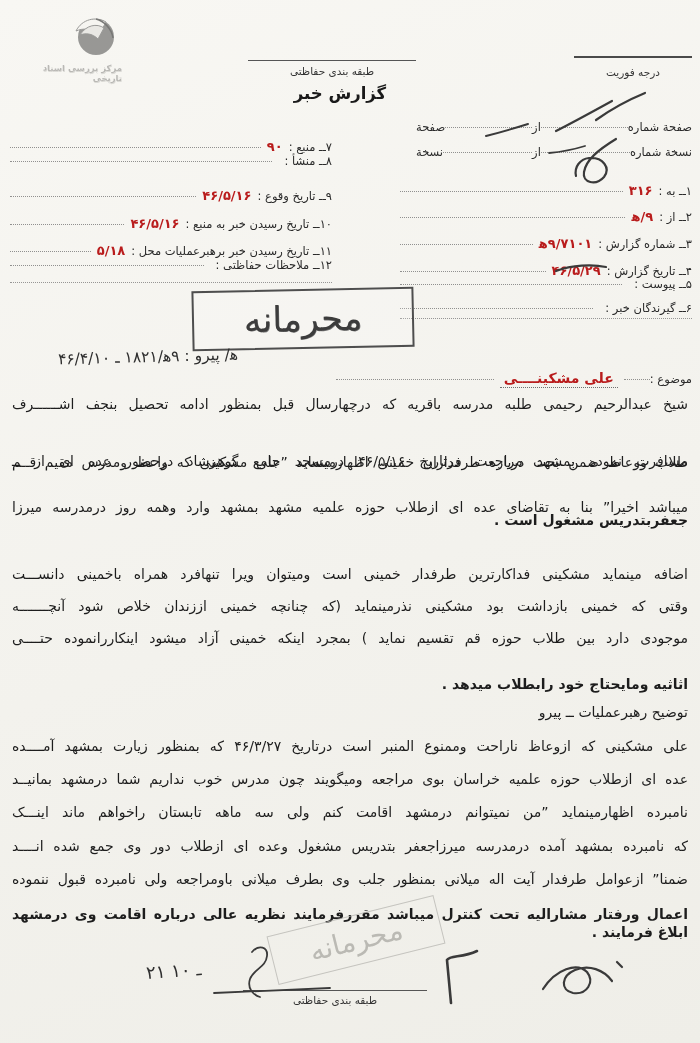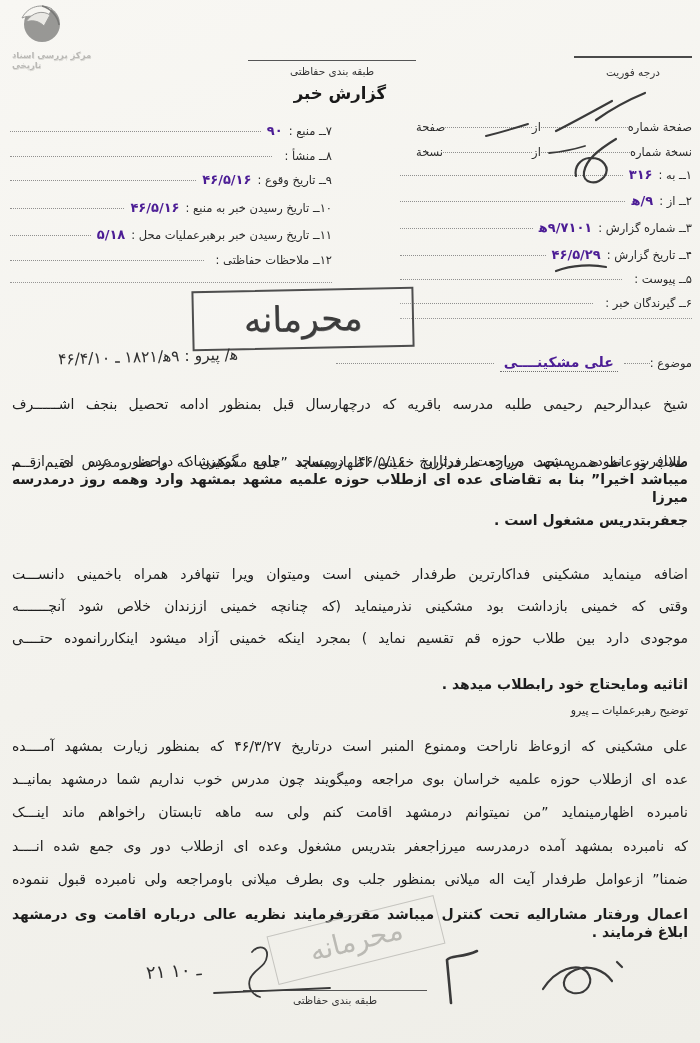--- a/index.html
+++ b/index.html
@@ -10,48 +10,48 @@
   }
   .abs{position:absolute;}
   
   .urgency{right:8px;top:56px;width:118px;border-top:2px solid #4a4a4a;
     text-align:center;font-size:10.5px;padding-top:8px;color:#333;direction:rtl;}
   .cls-top{left:248px;top:60px;width:168px;border-top:1.7px solid #555;
     text-align:center;font-size:10.5px;padding-top:4px;color:#333;direction:rtl;}
   .form-title{left:256px;top:84px;width:168px;text-align:center;font-weight:700;
     font-size:16.5px;color:#1a1a1a;direction:rtl;letter-spacing:.5px;}
   
-  .logo{left:12px;top:0;width:110px;text-align:left;}
+  .logo{left:12px;top:13px;width:110px;text-align:right;}
   .logo .cap{font-size:8.5px;font-weight:700;color:#b9b8b4;direction:rtl;
     text-shadow:0 0 1px #fff, .5px .5px 0 #d8d7d2;margin-top:-2px;}
   
   .frow{position:absolute;display:flex;align-items:baseline;direction:rtl;}
   .frow .lbl{white-space:nowrap;font-size:11.5px;color:#2a2a2a;}
-  .frow .val{font-weight:700;font-size:13px;margin:0 6px;white-space:nowrap;color:#4c1d95;}
+  .frow .val{font-weight:700;font-size:13px;margin:16px 6px;white-space:nowrap;color:#b91c1c;}
   .frow .leader{flex:1 1 auto;border-bottom:1.6px dotted #6f6f6f;opacity:.75;
     transform:translateY(-3px);min-width:8px;}
   .dotline{position:absolute;border-bottom:1.6px dotted #6f6f6f;opacity:.7;}
   
   .stamp{left:192px;top:289px;width:218px;height:56px;border:2.5px solid #4e4e4e;
     transform:rotate(-1.2deg);display:flex;align-items:center;justify-content:center;
     font-size:35px;color:#3c3c3c;direction:rtl;letter-spacing:3px;
     text-shadow:.6px .6px 0 #777;background:rgba(255,255,255,.15);}
   .stamp-faded{left:270px;top:915px;width:170px;height:48px;border:1.5px solid #b7b6b1;
     transform:rotate(-14deg);display:flex;align-items:center;justify-content:center;
     font-size:28px;color:#a9a8a2;direction:rtl;letter-spacing:2px;opacity:.75;}
   
   .subject{top:354px;right:8px;width:356px;}
   .subject .val{font-size:14px;border-bottom:1.4px dotted #6f6f6f;padding:0 4px 1px;}
   .annot{left:58px;top:348px;font-size:15.5px;color:#2e2e2e;direction:rtl;
     transform:rotate(-1.5deg);white-space:nowrap;font-weight:500;}
   
   .bline{position:absolute;right:12px;width:676px;direction:rtl;font-size:14px;
     color:#1d1d1d;text-align:justify;text-align-last:justify;line-height:1.25;}
   .bline.short{text-align-last:right;font-weight:bold;}
-  .ops-title{position:absolute;right:12px;top:704px;direction:rtl;font-size:11px;
+  .ops-title{position:absolute;right:12px;top:704px;direction:rtl;font-size:14px;
     color:#1d1d1d;font-weight:500;}
   
   .hand-num{left:146px;top:960px;font-size:18px;color:#2f2f2f;direction:ltr;
     transform:rotate(-4deg);letter-spacing:2px;}
   .cls-bottom{left:243px;top:990px;width:184px;border-top:1.7px solid #555;
     text-align:center;font-size:10.5px;padding-top:3px;color:#333;direction:rtl;}
   svg.overlay{position:absolute;left:0;top:0;pointer-events:none;}
 </style>
 </head>
 <body>
@@ -167,21 +167,21 @@
   <span class="lbl">موضوع :</span>
   <span class="leader" style="max-width:26px;"></span>
   <span class="val">علی مشکینــــی</span>
   <span class="leader"></span>
 </div>
 <div class="abs annot">ﻫ/ پیرو : ۹ﻫ/۱۸۲۱ ـ ۴۶/۴/۱۰</div>
 
 <div class="bline" style="top:396px;">شیخ عبدالرحیم رحیمی طلبه مدرسه باقریه که درچهارسال قبل بمنظور ادامه تحصیل بنجف اشــــــرف</div>
 <div class="bline" style="top:425px;margin-top:28px;">مسافرت نموده بمشهد مراجعت درتاریخ ۴۶/۵/۱۶ درمسجد جامع گوهرشاد درحضور عده ای از ــ</div>
 <div class="bline" style="top:454px;">طلاب ووعاظ ضمن بحث درباره طرفداران خمینی اظهارمینماید ”علی مشکینی که واعظ ومدرس مقیم قــم</div>
-<div class="bline" style="top:471px;font-weight:bold;">میباشد اخیرا” بنا به تقاضای عده ای ازطلاب حوزه علمیه مشهد بمشهد وارد وهمه روز درمدرسه میرزا</div>
+<div class="bline" style="top:499px;">میباشد اخیرا” بنا به تقاضای عده ای ازطلاب حوزه علمیه مشهد بمشهد وارد وهمه روز درمدرسه میرزا</div>
 <div class="bline short" style="top:512px;">جعفربتدریس مشغول است .</div>
 
 <div class="bline" style="top:566px;">اضافه مینماید مشکینی فداکارترین طرفدار خمینی است ومیتوان ویرا تنهافرد همراه باخمینی دانســـت</div>
 <div class="bline" style="top:598px;">وقتی که خمینی بازداشت بود مشکینی نذرمینماید (که چنانچه خمینی اززندان خلاص شود آنچـــــــه</div>
 <div class="bline" style="top:630px;">موجودی دارد بین طلاب حوزه قم تقسیم نماید ) بمجرد اینکه خمینی آزاد میشود اینکاررانموده حتــــی</div>
 <div class="bline short" style="top:676px;">اثاثیه ومایحتاج خود رابطلاب میدهد .</div>
 
 <div class="ops-title">توضیح رهبرعملیات ــ پیرو</div>
 <div class="bline" style="top:738px;">علی مشکینی که ازوعاظ ناراحت وممنوع المنبر است درتاریخ ۴۶/۳/۲۷ که بمنظور زیارت بمشهد آمــــده</div>
 <div class="bline" style="top:771px;">عده ای ازطلاب حوزه علمیه خراسان بوی مراجعه ومیگویند چون مدرس خوب نداریم شما درمشهد بمانیــد</div>

